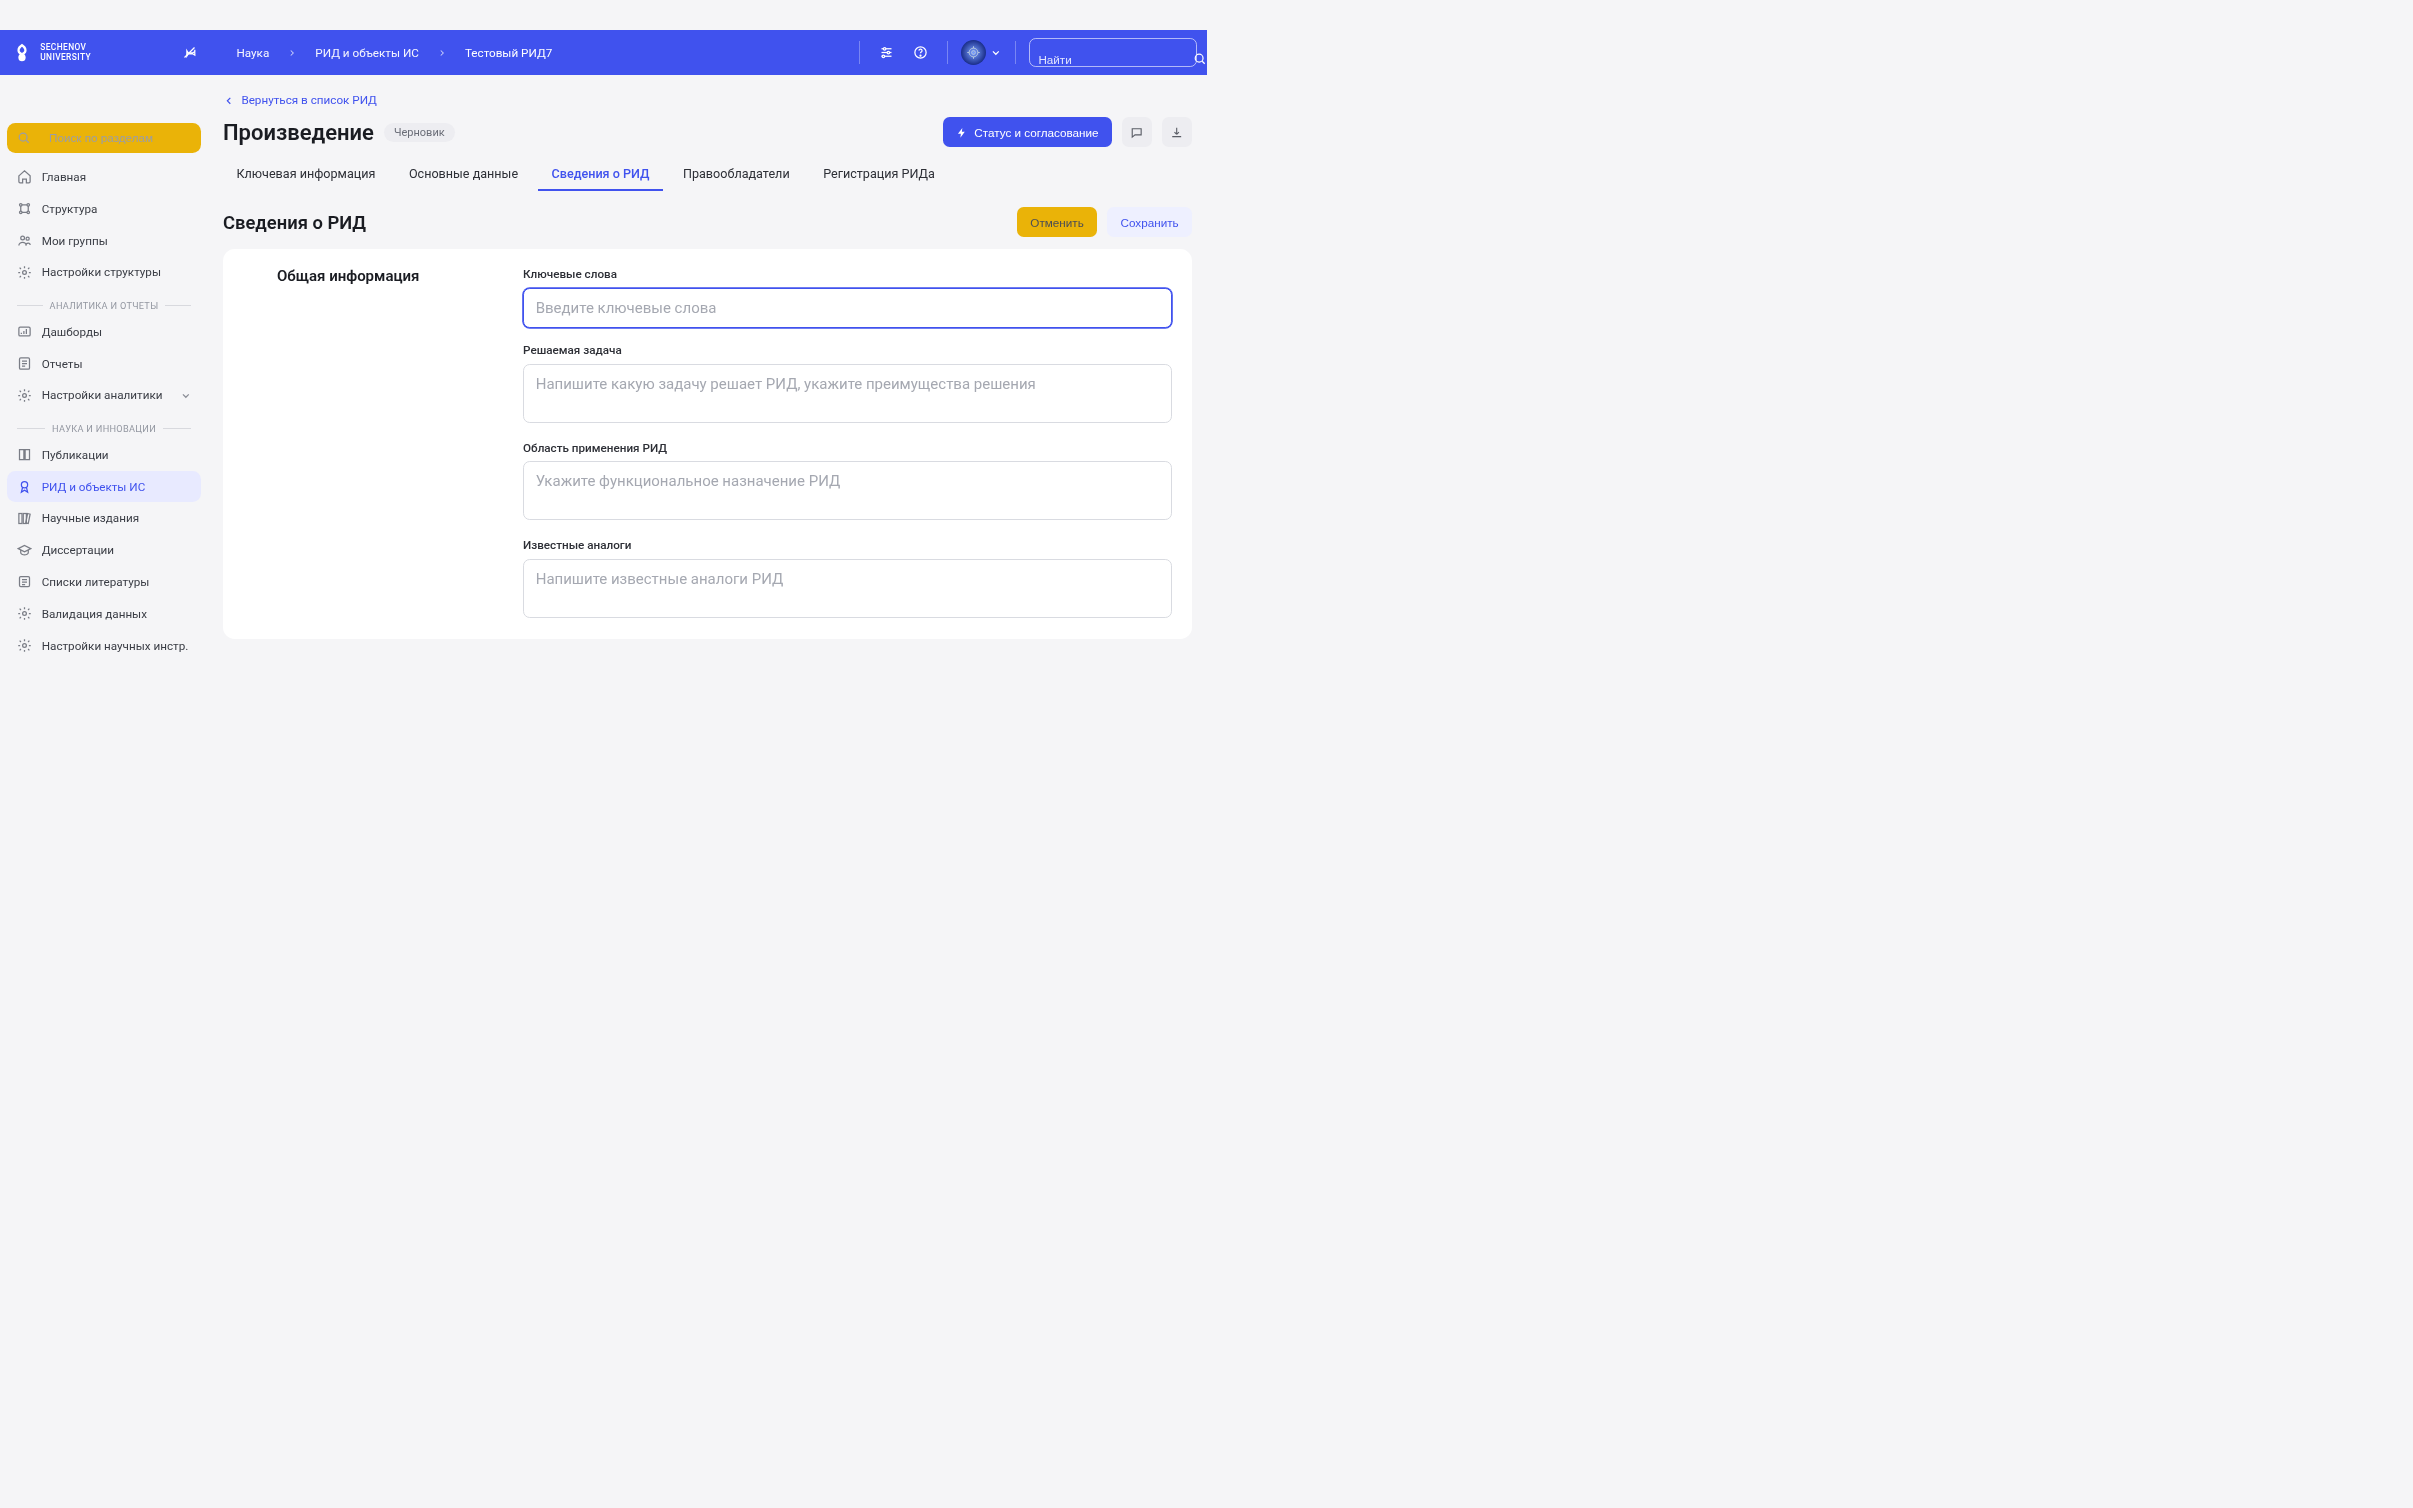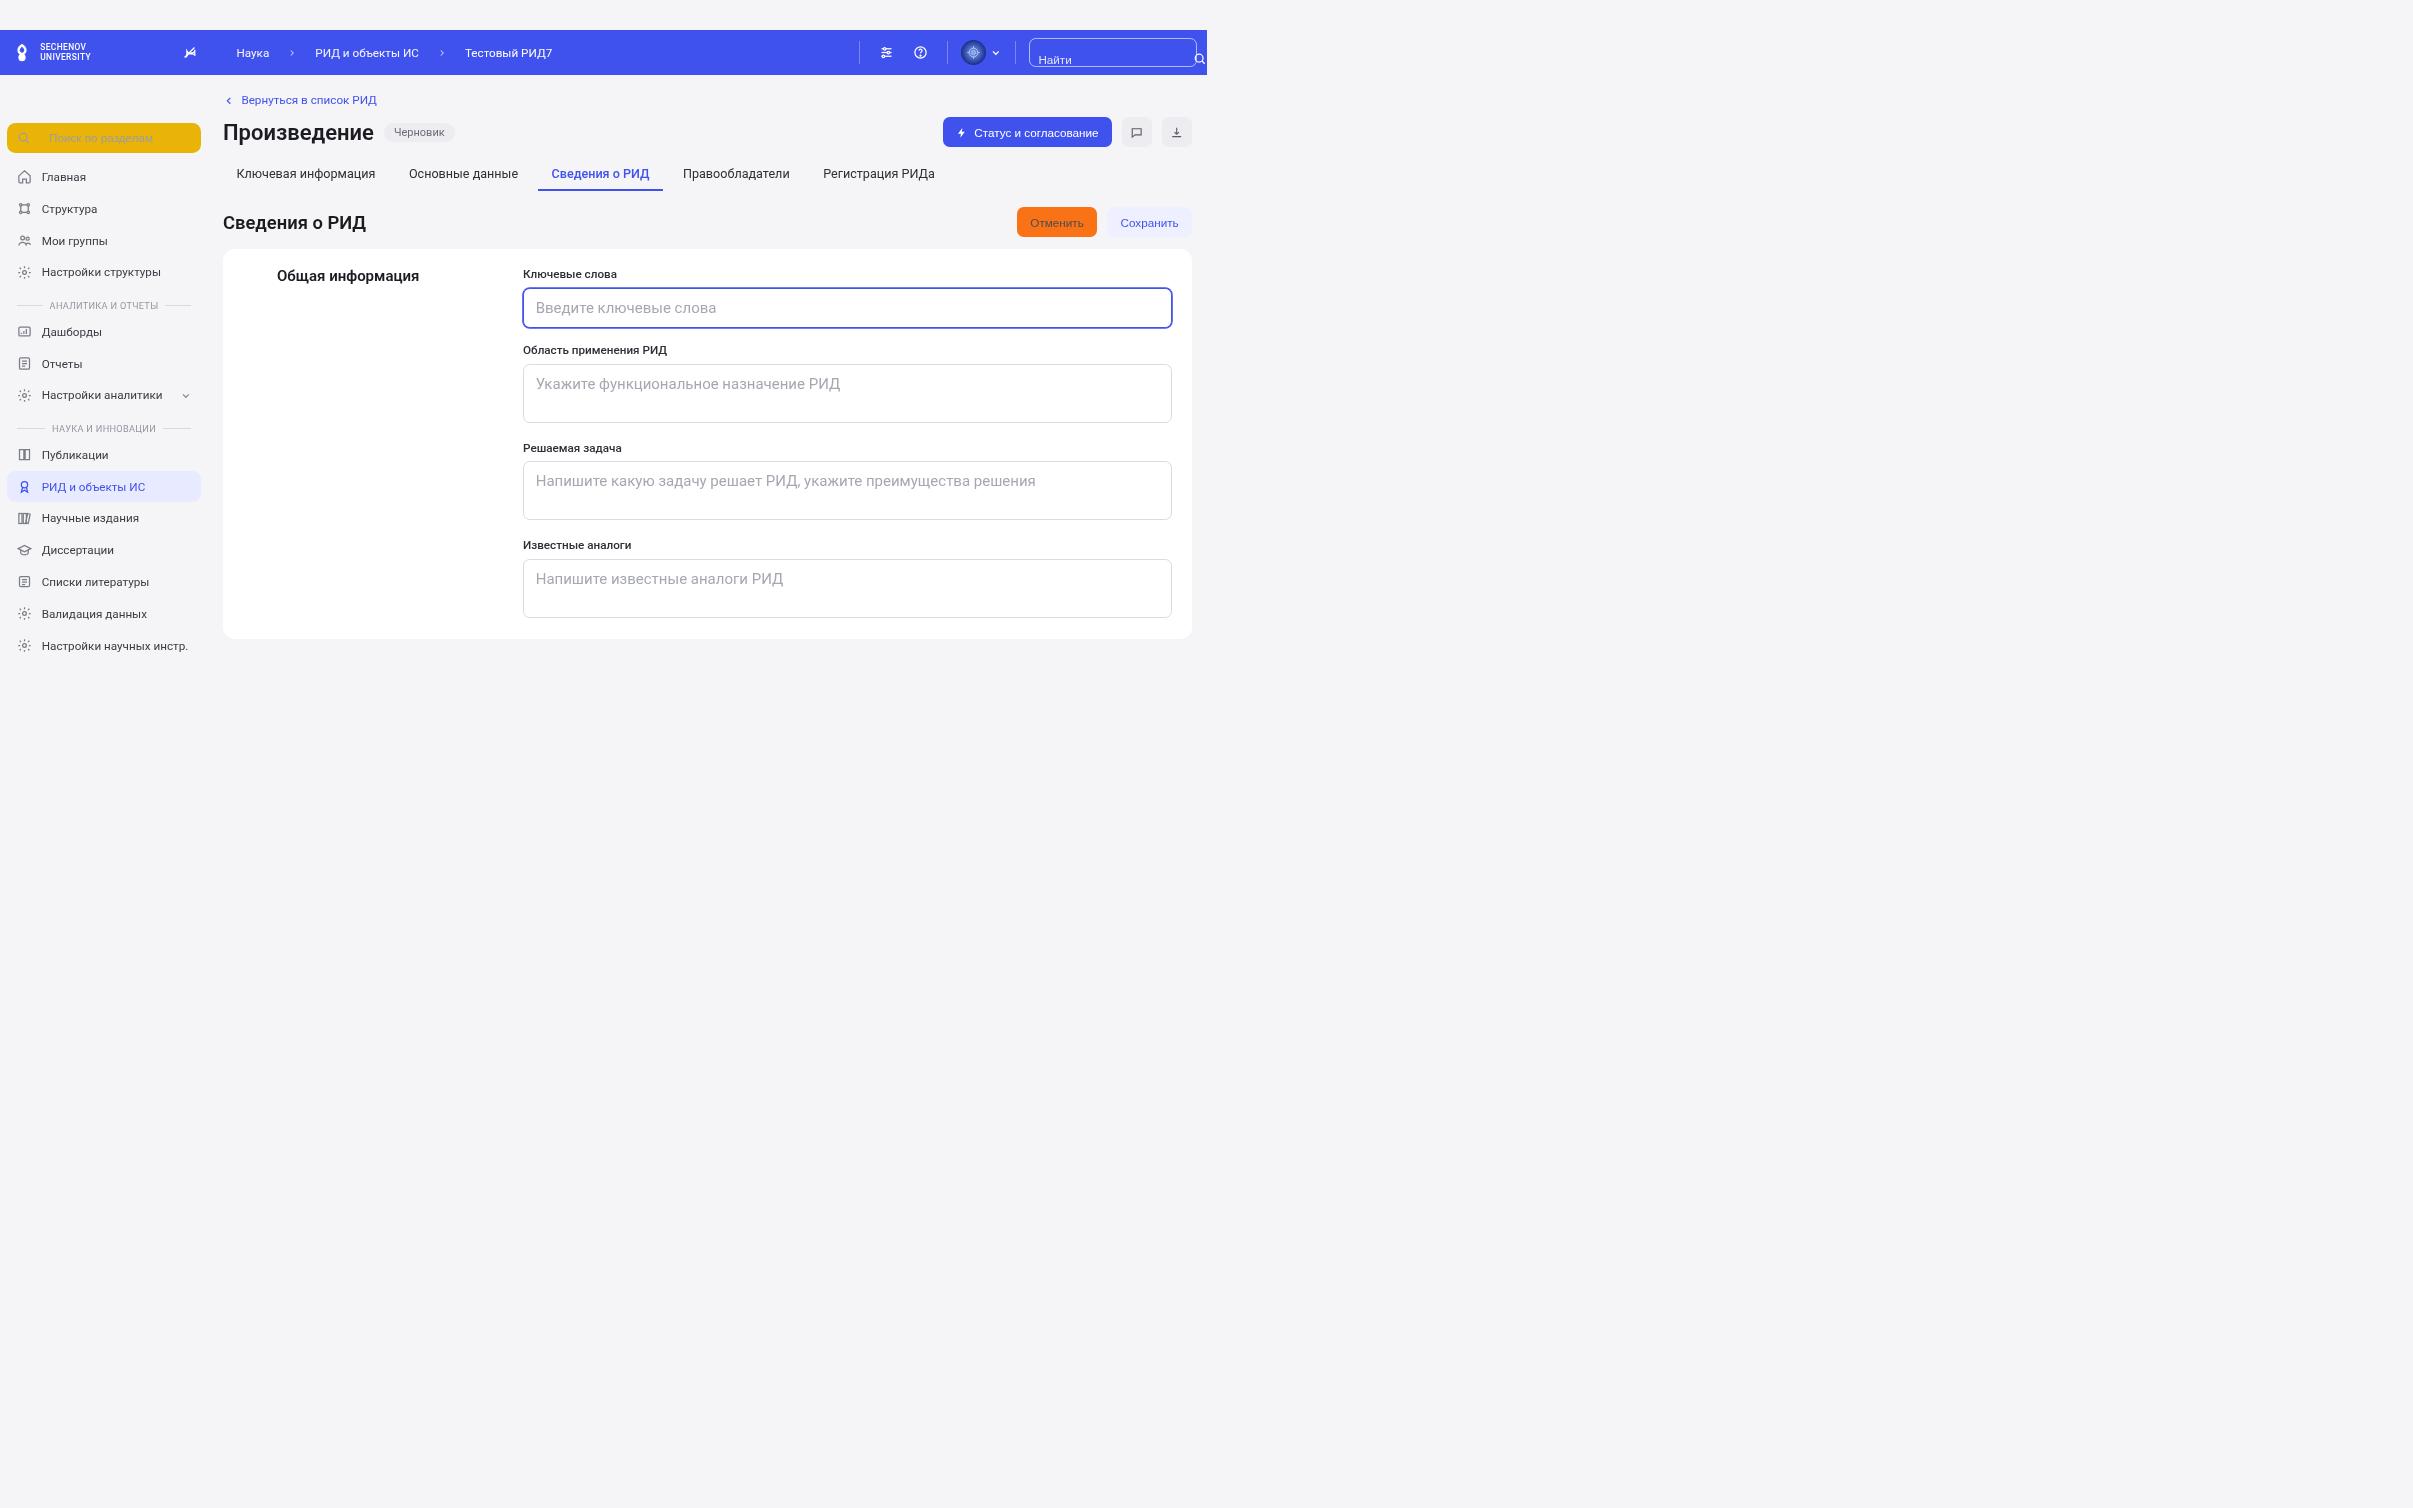--- a/index.html
+++ b/index.html
@@ -101,21 +101,21 @@
   .tabs { display:flex; gap:6.7px; border-bottom:0.8px solid transparent; margin-top: 10px; margin-bottom: 15px; }
   .tab {
     padding: 8.4px 13.4px; font-size:12.6px; color:#2d2f36; cursor:pointer;
     border-bottom: 2.5px solid transparent;
   }
   .tab.active { color:#4052EE; border-bottom-color:#4052EE; font-weight:500; }
 
   .section-row { display:flex; align-items:center; margin-bottom: 11.7px; padding-right:15px; }
   .section-title { font-size:18.4px; font-weight:600; color:#1a1c22; }
   .section-actions { margin-left:auto; display:flex; gap:10px; }
-  .btn-muted { background:#f97316; color:#4a4d56; }
+  .btn-muted { background:#eab308; color:#4a4d56; }
   .btn-ghost-primary { background:#eef0ff; color:#4052EE; }
 
   .card {
     background:#fff; border-radius:11.7px; padding: 18.4px 20px;
     margin-right: 15px;
   }
   .form-row { display:flex; gap: 20px; margin-left: 34px; }
   .form-side { width: 226px; }
   .form-side-title { font-size:15px; font-weight:600; color:#1a1c22; }
   .form-main { flex:1; display:flex; flex-direction:column; gap: 15px; }
@@ -441,26 +441,26 @@
       <div class="form-row">
         <div class="form-side">
           <div class="form-side-title">Общая информация</div>
         </div>
         <div class="form-main">
           <div class="field focused">
             <div class="field-label">Ключевые слова</div>
             <input type="text" placeholder="Введите ключевые слова" style="">
           </div>
           <div class="field">
+            <div class="field-label">Решаемая задача</div>
+            <textarea class="textarea-sm" placeholder="Напишите какую задачу решает РИД, укажите преимущества решения" style=""></textarea>
+          </div>
+          <div class="field">
             <div class="field-label">Область применения РИД</div>
             <textarea class="textarea-sm" placeholder="Укажите функциональное назначение РИД" style=""></textarea>
-          </div>
-          <div class="field">
-            <div class="field-label">Решаемая задача</div>
-            <textarea class="textarea-sm" placeholder="Напишите какую задачу решает РИД, укажите преимущества решения" style=""></textarea>
           </div>
           <div class="field">
             <div class="field-label">Известные аналоги</div>
             <textarea class="textarea-sm" placeholder="Напишите известные аналоги РИД" style=""></textarea>
           </div>
         </div>
       </div>
     </div>
   </main>
 </div>

